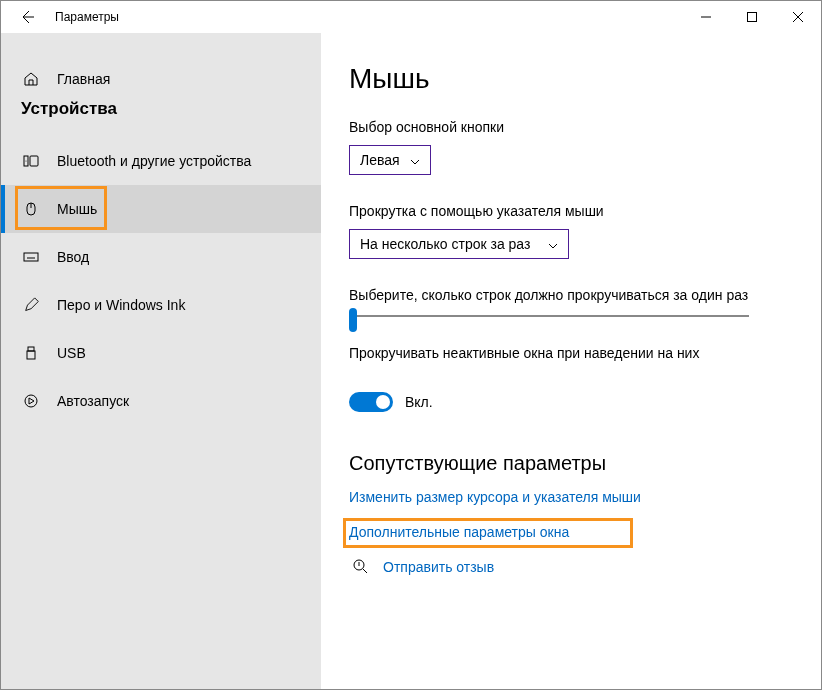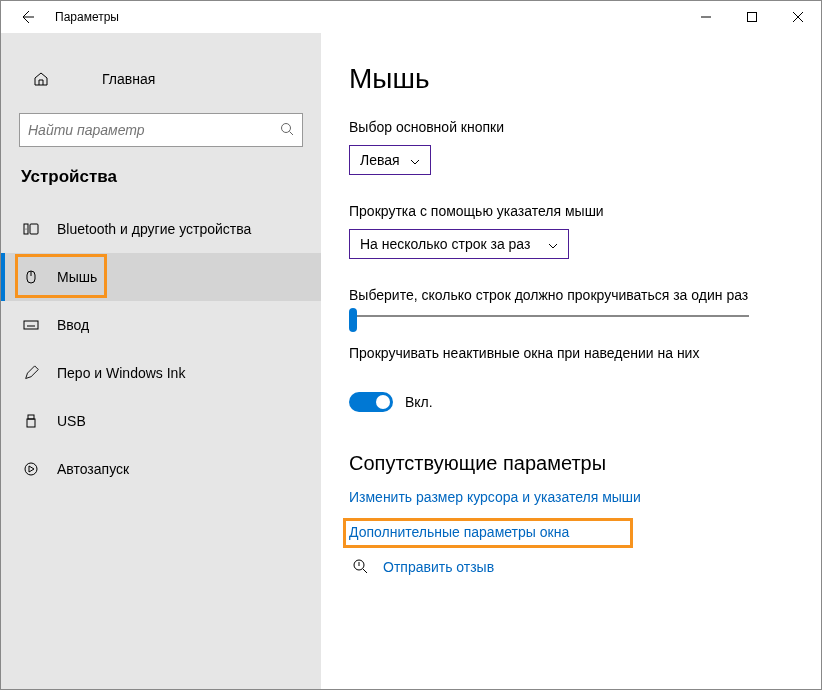--- a/index.html
+++ b/index.html
@@ -4,21 +4,21 @@
   <style>
     * { margin: 0; padding: 0; box-sizing: border-box; font-family: "Segoe UI", sans-serif; }
     body { width: 822px; height: 690px; background: #fff; border: 1px solid #888; position: relative; overflow: hidden; }
     .titlebar { height: 32px; display: flex; align-items: center; padding-left: 10px; }
     .back-btn { width: 32px; height: 32px; display: flex; align-items: center; justify-content: center; cursor: pointer; }
     .title-text { font-size: 12px; margin-left: 12px; color: #000; text-align: center; }
     .window-controls { position: absolute; top: 0; right: 0; display: flex; }
     .win-ctrl { width: 46px; height: 32px; display: flex; align-items: center; justify-content: center; cursor: pointer; }
     .main { display: flex; height: calc(100% - 32px); }
     .sidebar { width: 320px; background: #e6e6e6; padding-top: 26px; }
-    .home-row { display: flex; align-items: center; padding: 8px 30px; cursor: pointer; height: 40px; gap: 35px; }
+    .home-row { display: flex; align-items: center; padding: 8px 20px; cursor: pointer; height: 40px; }
     .home-row .icon { width: 20px; display: flex; justify-content: center; }
     .home-row span.label { margin-left: 16px; font-size: 14px; }
     .search-box { margin: 14px 18px 20px 18px; height: 34px; border: 1px solid #999; background: #fff; display: flex; align-items: center; padding: 0 8px; }
     .search-box input { border: none; outline: none; flex: 1; font-size: 14px; font-style: italic; color: #666; background: transparent; }
     .search-box .search-icon { color: #666; font-size: 14px; }
     .section-header { padding: 0 14px 18px 20px; font-size: 17px; font-weight: 600; }
     .nav-item { display: flex; align-items: center; padding: 0 20px; height: 48px; cursor: pointer; position: relative; }
     .nav-item .icon { width: 20px; display: flex; justify-content: center; align-items: center; }
     .nav-item span.label { margin-left: 16px; font-size: 14px; }
     .nav-item.selected { background: #d4d4d4; }
@@ -77,27 +77,20 @@
 <div class="main">
   <div class="sidebar">
     <div class="home-row">
       <span class="icon">
           <svg width="16" height="16" viewBox="0 0 16 16">
             <path d="M2 7 L8 2 L14 7 L14 14 L2 14 Z M6 14 L6 9 L10 9 L10 14" stroke="#000" fill="none"></path>
           </svg>
         </span>
       <span class="label">Главная</span>
     </div>
-    <div class="search-box">
-      <input placeholder="Найти параметр" style="">
-      <span class="search-icon"><svg width="14" height="14" viewBox="0 0 14 14">
-            <circle cx="6" cy="6" r="4.5" stroke="#666" fill="none"></circle>
-            <line x1="9.5" y1="9.5" x2="13" y2="13" stroke="#666"></line>
-          </svg></span>
-    </div>
     <div class="section-header">Устройства</div>
 
     <div class="nav-item">
       <span class="icon">
           <svg width="16" height="16" viewBox="0 0 16 16">
             <rect x="1" y="3" width="4" height="10" stroke="#000" fill="none"></rect>
             <rect x="7" y="3" width="8" height="10" rx="1" stroke="#000" fill="none"></rect>
             <circle cx="3" cy="8" r="0.5" fill="#000"></circle>
           </svg>
         </span>

